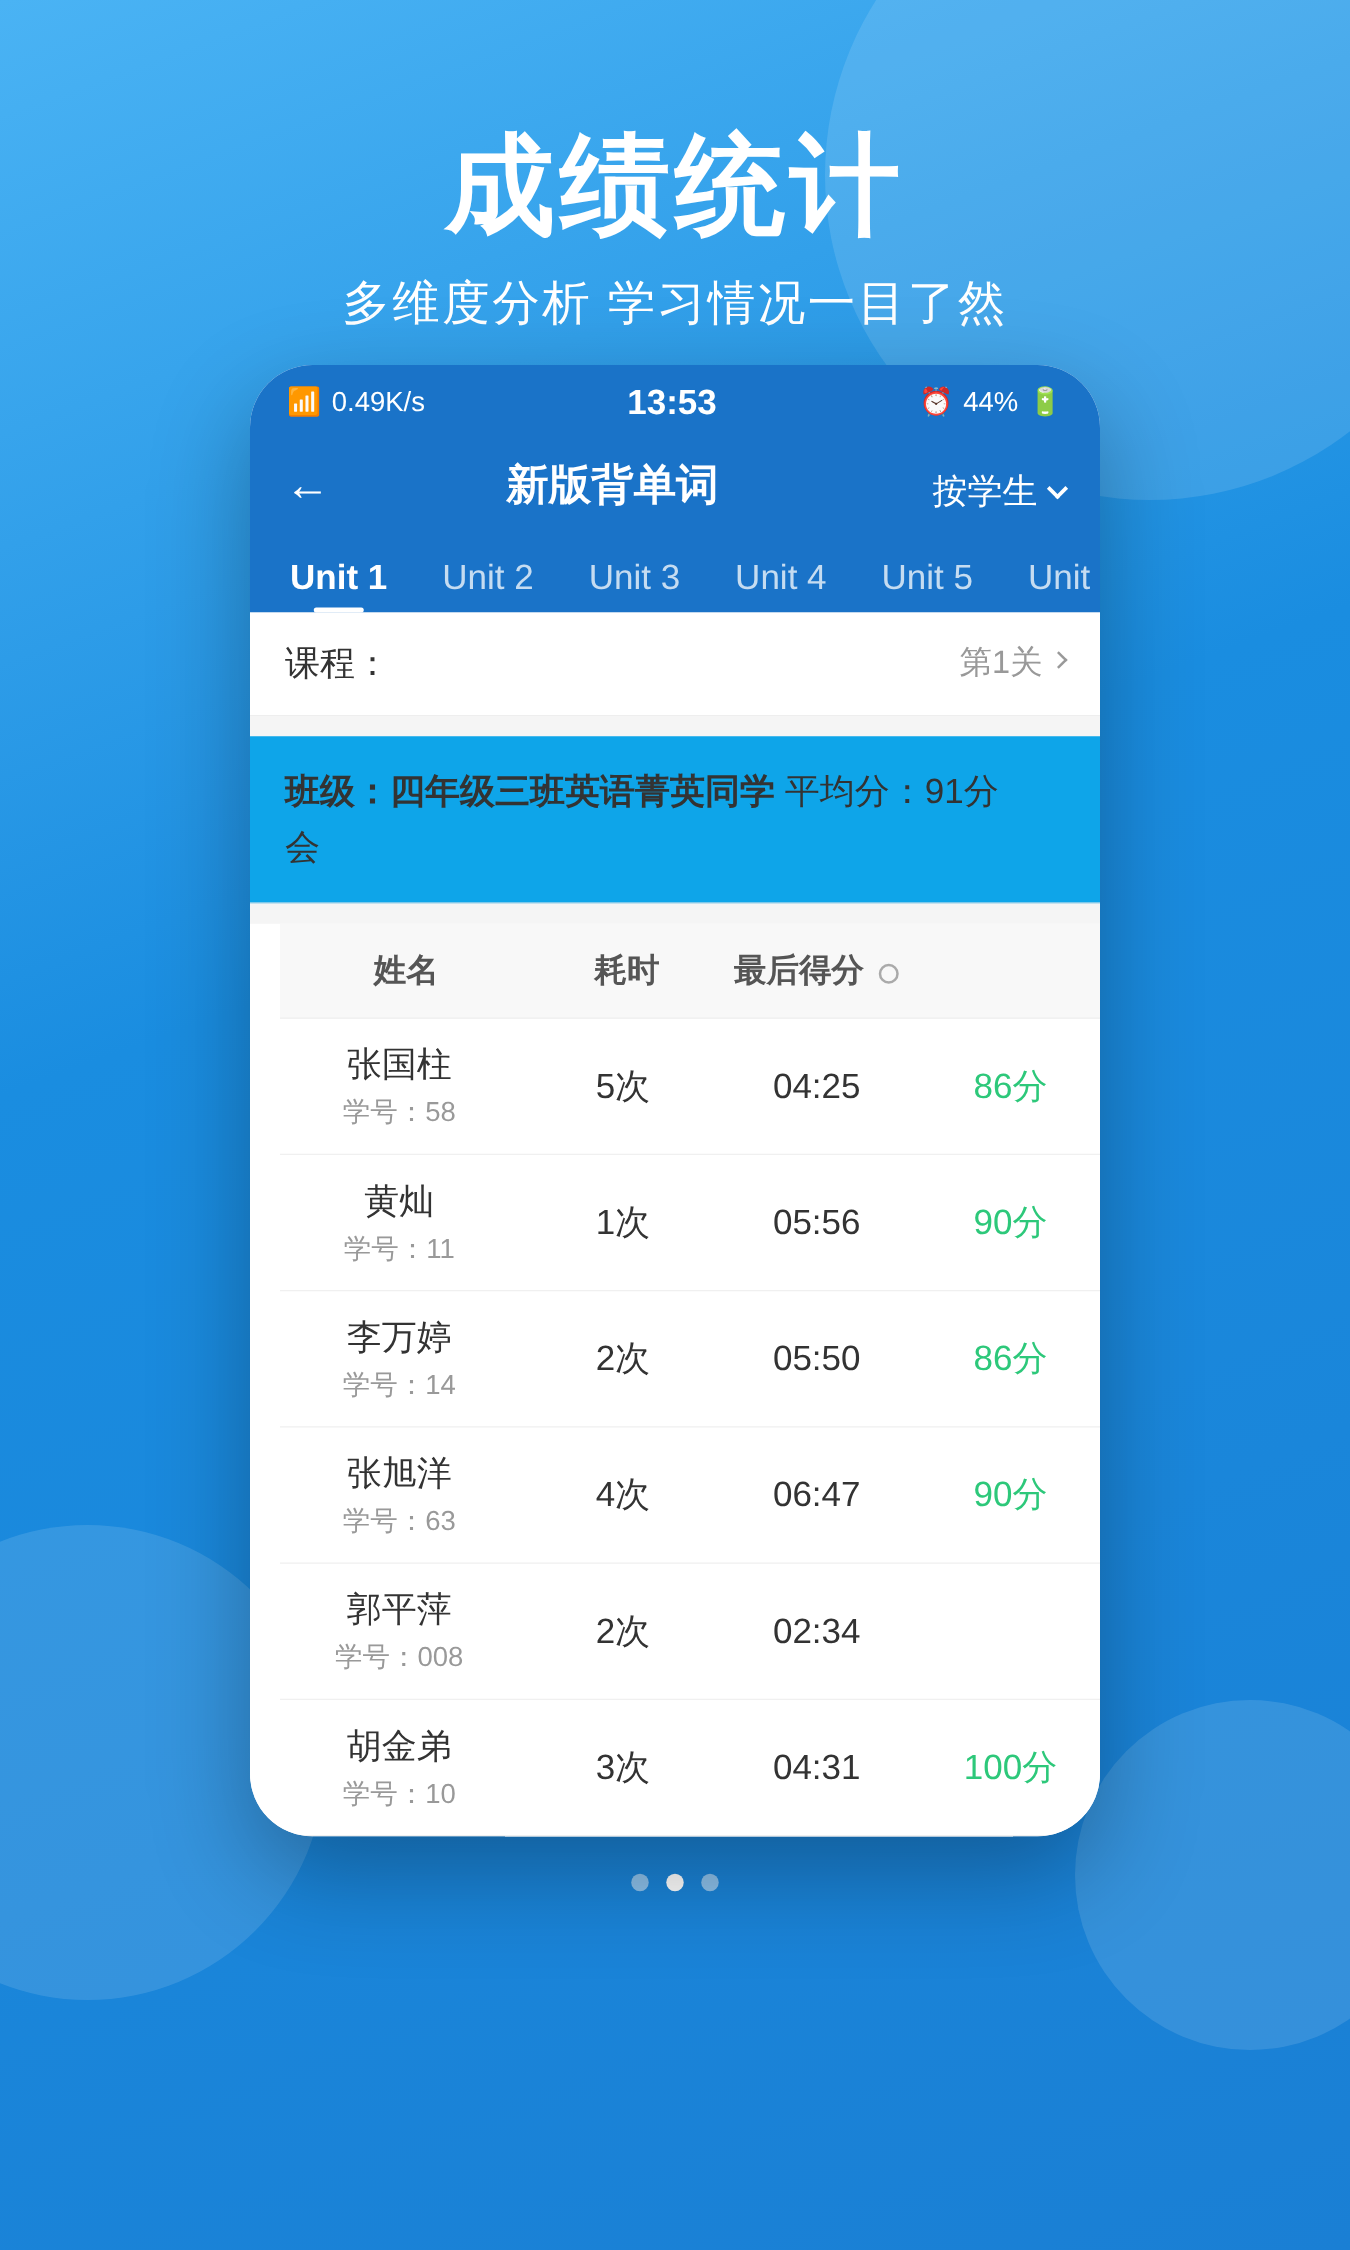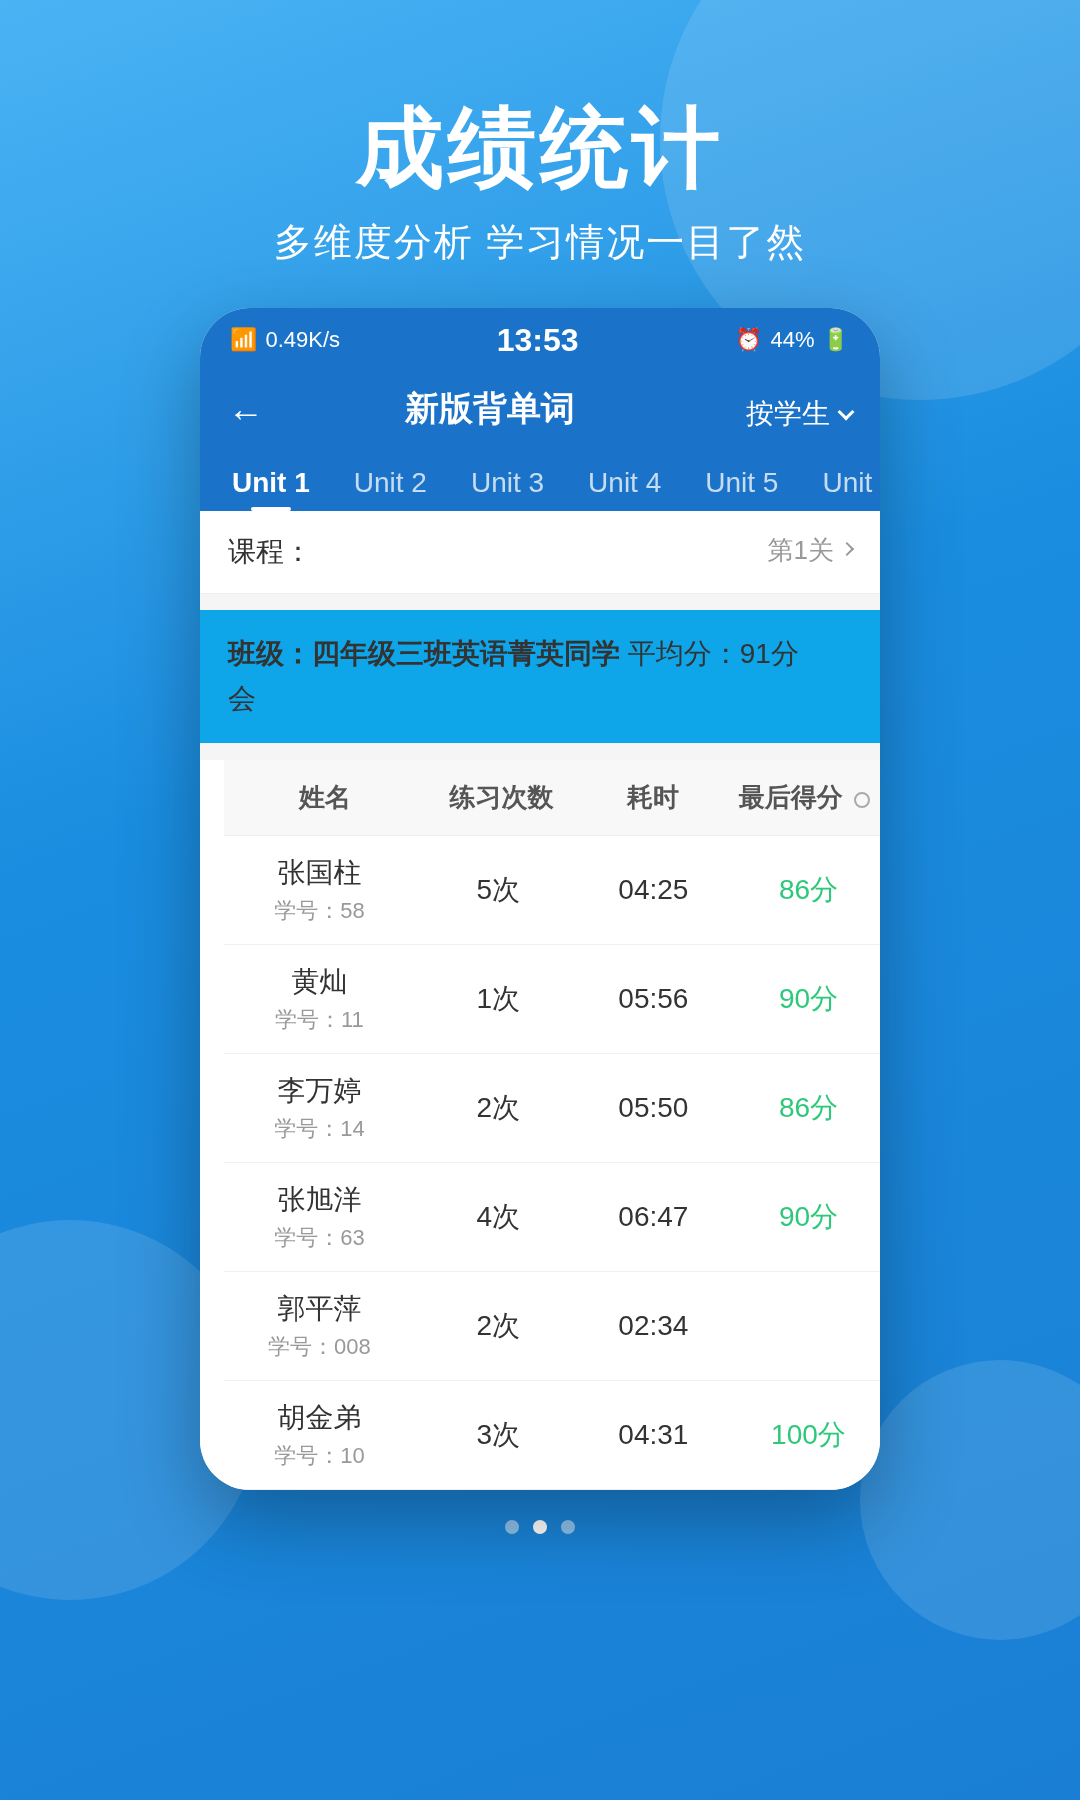--- a/index.html
+++ b/index.html
@@ -29,21 +29,21 @@
     }
     .bg-circle-3 {
       width: 280px; height: 280px;
       bottom: 160px; right: -60px;
     }
 
     
     .hero-section {
       text-align: center;
       padding-top: 100px;
-      padding-bottom: 40px;
+      padding-bottom: 24px;
     }
     .hero-title {
       font-size: 88px;
       font-weight: 800;
       color: white;
       letter-spacing: 4px;
       line-height: 1.1;
     }
     .hero-subtitle {
       font-size: 38px;
@@ -75,21 +75,21 @@
       align-items: center;
       color: white;
       font-size: 22px;
     }
     .status-left, .status-right {
       display: flex;
       align-items: center;
       gap: 8px;
     }
     .status-time {
-      font-size: 32px;
+      font-size: 28px;
       font-weight: 600;
       color: white;
       text-align: center;
     }
 
     
     .app-header {
       background: #1a73c8;
       padding: 16px 28px;
       display: flex;
@@ -336,21 +336,20 @@
 
       <div class="class-info">
         <span class="class-name">班级：四年级三班英语菁英同学</span>
         <span> 平均分：91分</span><br>
         <span>会</span>
       </div>
 
       <div class="score-table">
         <div class="table-header">
           <div class="table-header-cell">姓名</div>
-          <div class="table-header-cell">练习次数</div>
           <div class="table-header-cell">耗时</div>
           <div class="table-header-cell">
             最后得分
             <span style="display:inline-block;width:16px;height:16px;border-radius:50%;border:2px solid #aaa;vertical-align:middle;margin-left:4px;"></span>
           </div>
         </div>
 
         <div id="table-body">
             <div class="table-row">
       <div class="table-cell">

